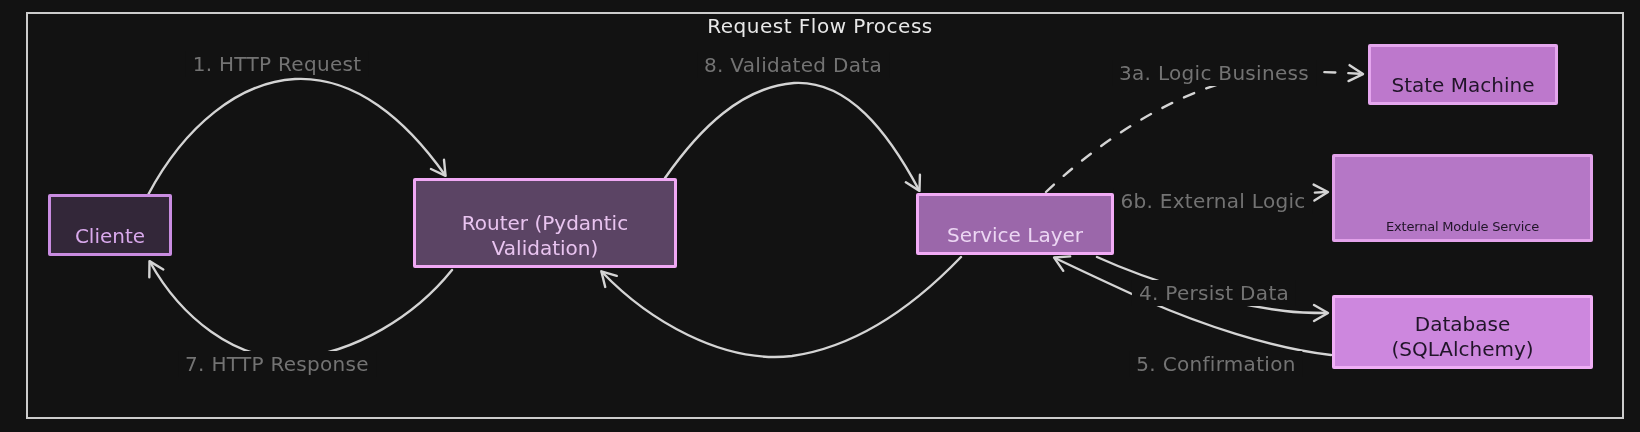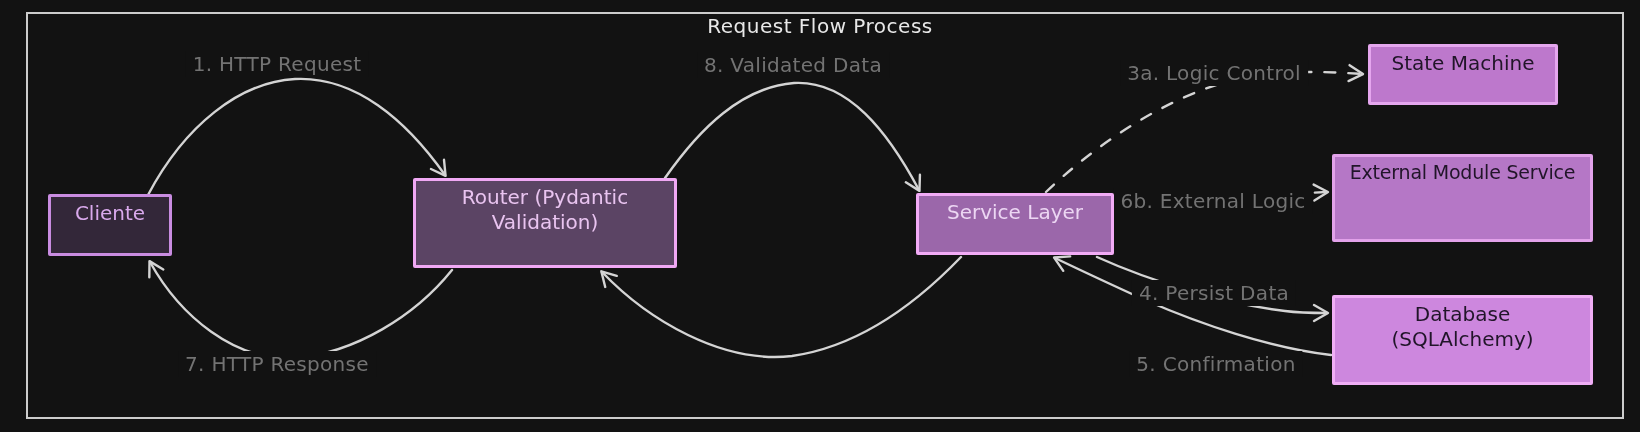--- a/index.html
+++ b/index.html
@@ -52,21 +52,21 @@
     padding: 1px 7px;
     color: #737373;
     font-size: 20px;
     letter-spacing: 0.3px;
     white-space: nowrap;
   }
   .node {
     position: absolute;
     box-sizing: border-box;
     display: flex;
-    align-items: flex-start;
+    align-items: flex-end;
     justify-content: center;
     text-align: center;
     font-size: 20px;
     line-height: 1.25;
     padding: 4px 8px;
     border: 3px solid #eda7f2;
     border-radius: 2px;
   }
   .node-cliente {
     left: 48px; top: 194px; width: 124px; height: 62px;
@@ -90,25 +90,25 @@
     left: 1368px; top: 44px; width: 190px; height: 61px;
     background: #bd78cc;
     border-color: #e5a6ee;
     color: #211529;
   }
   .node-external {
     left: 1332px; top: 154px; width: 261px; height: 88px;
     background: #b577c6;
     border-color: #e2a2ea;
     color: #211529;
-    font-size: 19px;
+    font-size: 13px;
     letter-spacing: -0.2px;
   }
   .node-database {
-    left: 1332px; top: 295px; width: 261px; height: 90px;
+    left: 1332px; top: 295px; width: 261px; height: 74px;
     background: #cd87de;
     border-color: #f0aef6;
     color: #211529;
   }
 </style>
 </head>
 <body>
 
 <div class="canvas">
 
@@ -128,21 +128,21 @@
     <path class="edge" d="M 1097 257 C 1150 281, 1225 304, 1285 311 C 1300 313, 1312 313, 1327 313" marker-end="url(#arrowhead)"></path>
     <path class="edge" d="M 1331 355 C 1270 348, 1200 324, 1145 300 C 1110 284, 1080 270, 1055 258" marker-end="url(#arrowhead)"></path>
     <path class="edge" d="M 961 257 C 910 310, 855 347, 792 356 C 722 364, 648 320, 602 272" marker-end="url(#arrowhead)"></path>
     <path class="edge" d="M 452 270 C 415 316, 355 353, 295 358 C 235 362, 180 316, 150 262" marker-end="url(#arrowhead)"></path>
   </svg>
 
   <div class="diagram-title">Request Flow Process</div>
 
   <div class="edge-label" style="left:277px; top:64px">1. HTTP Request</div>
   <div class="edge-label" style="left:793px; top:65px">8. Validated Data</div>
-  <div class="edge-label" style="left:1214px; top:73px">3a. Logic Control</div>
+  <div class="edge-label" style="left:1214px; top:73px">3a. Logic Business</div>
   <div class="edge-label" style="left:1213px; top:201px">6b. External Logic</div>
   <div class="edge-label" style="left:1214px; top:293px">4. Persist Data</div>
   <div class="edge-label" style="left:1216px; top:364px">5. Confirmation</div>
   <div class="edge-label" style="left:277px; top:364px">7. HTTP Response</div>
 
   <div class="node node-router">
     <span>Router (Pydantic Validation)</span>
   </div>
   <div class="node node-cliente">
     <span>Cliente</span>

